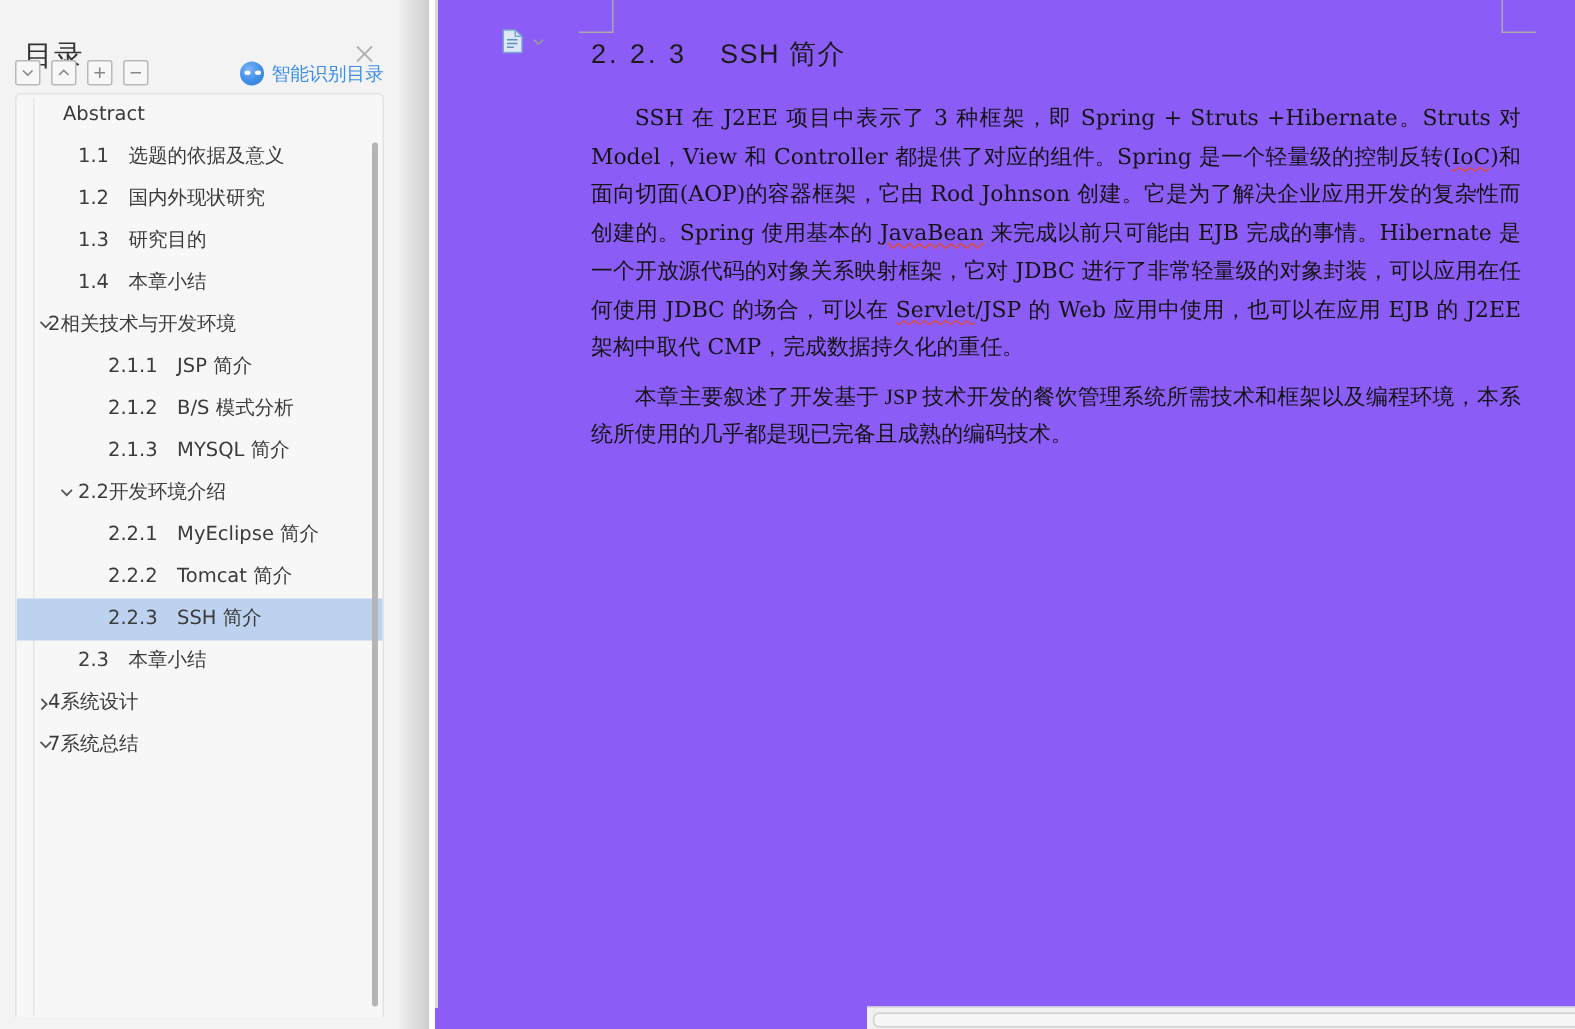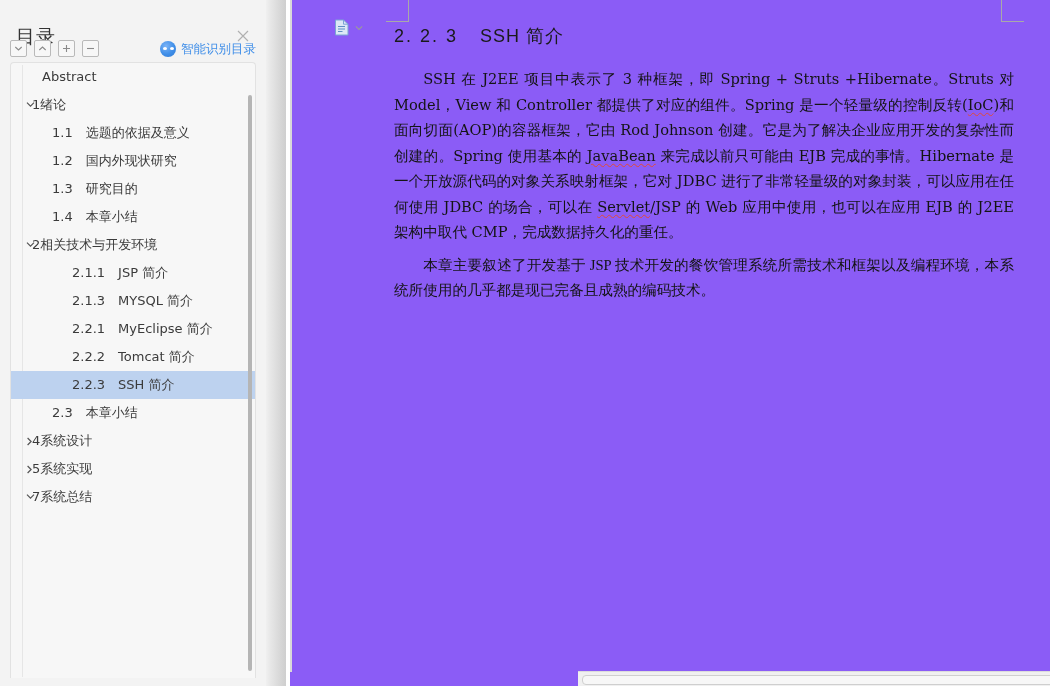--- a/index.html
+++ b/index.html
@@ -308,50 +308,46 @@
       <div class="ai-btn">
         <span class="ai-icon"></span>
         <span class="ai-label">智能识别目录</span>
       </div>
     </div>
 
     <div class="tree-box">
       <div class="tree-vline"></div>
       <div class="tree-scroll" id="tree-scroll">
           <div class="tree-item lvl0"><span class="tlabel">Abstract</span></div>
-          <div class="tree-item lvl1"><span class="caret">
-              <svg width="9" height="7" viewBox="0 0 9 7">
-                <path d="M1 1.6 L4.5 5.1 L8 1.6" stroke="#555" stroke-width="1.2" fill="none"></path>
-              </svg>
-            </span><span class="tlabel">1绪论</span></div>
           <div class="tree-item lvl2"><span class="tlabel">1.1　选题的依据及意义</span></div>
           <div class="tree-item lvl2"><span class="tlabel">1.2　国内外现状研究</span></div>
           <div class="tree-item lvl2"><span class="tlabel">1.3　研究目的</span></div>
           <div class="tree-item lvl2"><span class="tlabel">1.4　本章小结</span></div>
           <div class="tree-item lvl1"><span class="caret">
               <svg width="9" height="7" viewBox="0 0 9 7">
                 <path d="M1 1.6 L4.5 5.1 L8 1.6" stroke="#555" stroke-width="1.2" fill="none"></path>
               </svg>
             </span><span class="tlabel">2相关技术与开发环境</span></div>
           <div class="tree-item lvl3"><span class="tlabel">2.1.1　JSP 简介</span></div>
+          <div class="tree-item lvl3"><span class="tlabel">2.1.2　B/S 模式分析</span></div>
           <div class="tree-item lvl3"><span class="tlabel">2.1.3　MYSQL 简介</span></div>
+          <div class="tree-item lvl2"><span class="caret">
+              <svg width="9" height="7" viewBox="0 0 9 7">
+                <path d="M1 1.6 L4.5 5.1 L8 1.6" stroke="#555" stroke-width="1.2" fill="none"></path>
+              </svg>
+            </span><span class="tlabel">2.2开发环境介绍</span></div>
           <div class="tree-item lvl3"><span class="tlabel">2.2.1　MyEclipse 简介</span></div>
           <div class="tree-item lvl3"><span class="tlabel">2.2.2　Tomcat 简介</span></div>
           <div class="tree-item lvl3 sel"><span class="tlabel">2.2.3　SSH 简介</span></div>
           <div class="tree-item lvl2"><span class="tlabel">2.3　本章小结</span></div>
           <div class="tree-item lvl1"><span class="caret">
               <svg width="7" height="9" viewBox="0 0 7 9">
                 <path d="M1.6 1 L5.1 4.5 L1.6 8" stroke="#555" stroke-width="1.2" fill="none"></path>
               </svg>
             </span><span class="tlabel">4系统设计</span></div>
-          <div class="tree-item lvl1"><span class="caret">
-              <svg width="7" height="9" viewBox="0 0 7 9">
-                <path d="M1.6 1 L5.1 4.5 L1.6 8" stroke="#555" stroke-width="1.2" fill="none"></path>
-              </svg>
-            </span><span class="tlabel">5系统实现</span></div>
           <div class="tree-item lvl1"><span class="caret">
               <svg width="9" height="7" viewBox="0 0 9 7">
                 <path d="M1 1.6 L4.5 5.1 L8 1.6" stroke="#555" stroke-width="1.2" fill="none"></path>
               </svg>
             </span><span class="tlabel">7系统总结</span></div>
         </div>
       <div class="tree-sb"></div>
     </div>
   </div>
 

